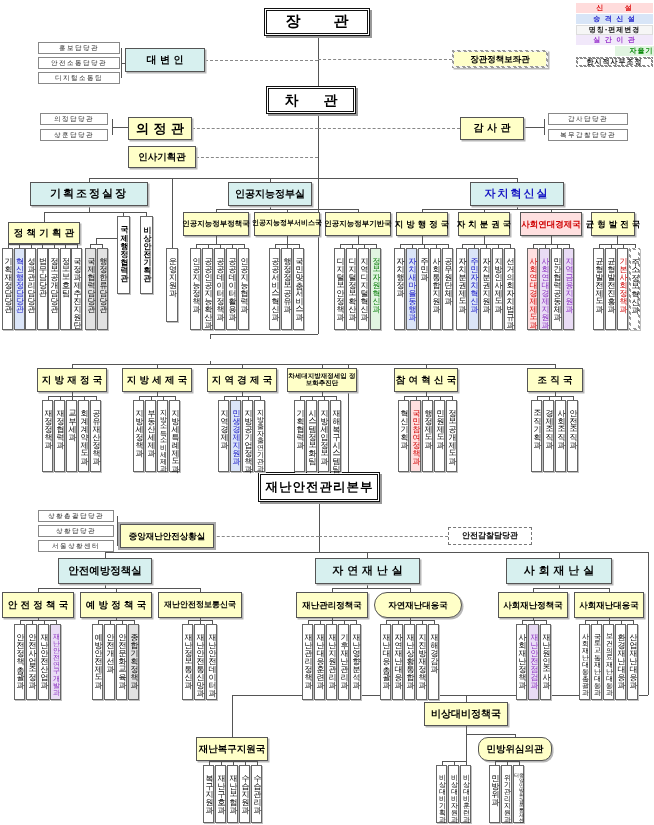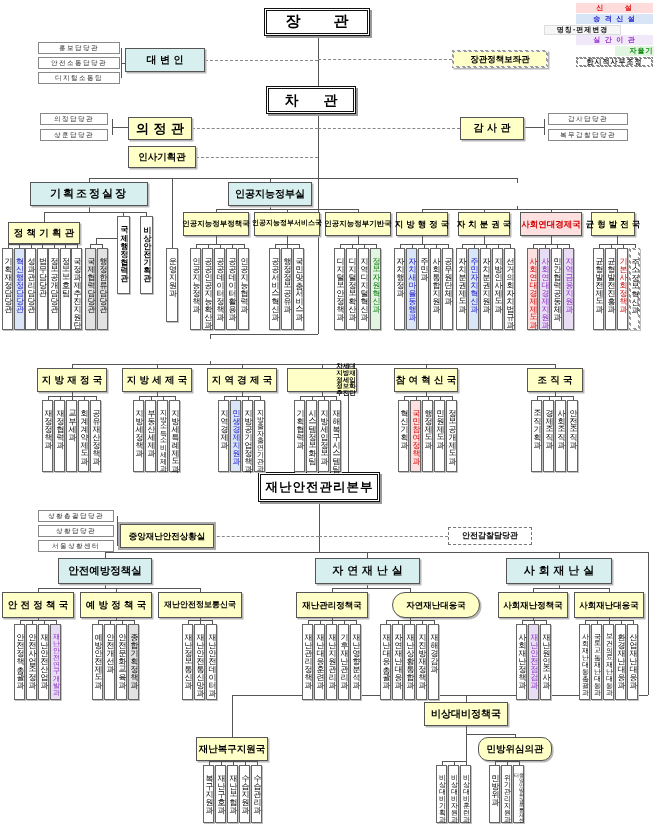--- a/index.html
+++ b/index.html
@@ -124,21 +124,21 @@
     <div class="line lh" style="left: 112px; top: 127px; width: 16px; height: 0px;"></div>
     <div class="line lv" style="left: 544px; top: 119px; width: 0px; height: 16px;"></div>
     <div class="line lh" style="left: 524px; top: 127px; width: 20px; height: 0px;"></div>
     <div class="line lv" style="left: 117px; top: 516px; width: 0px; height: 30px;"></div>
     <div class="line lh" style="left: 117px; top: 531px; width: 3px; height: 0px;"></div>
     <div class="box dbl" style="left: 264px; top: 8px; width: 106px; height: 28px; font-size: 15px; letter-spacing: 14px; padding-left: 14px;">장    관</div>
     <div class="box dbl" style="left: 266px; top: 86px; width: 90px; height: 28px; font-size: 14px; letter-spacing: 10px; padding-left: 10px;">차  관</div>
     <div class="box dbl" style="left: 258px; top: 472px; width: 122px; height: 30px; font-size: 12.5px; letter-spacing: 1px; padding-left: 1px;">재난안전관리본부</div>
     <div class="lg lg-red" style="left: 576px; top: 3px;">신      설</div>
     <div class="lg lg-blue" style="left: 576px; top: 13.8px;">승 격 신 설</div>
-    <div class="lg lg-black" style="left: 544px; top: 24.6px; text-align: right;">명칭·편제변경</div>
+    <div class="lg lg-black" style="left: 576px; top: 24.6px; text-align: right;">명칭·편제변경</div>
     <div class="lg lg-purple" style="left: 576px; top: 35.4px;">실 간 이 관</div>
     <div class="lg lg-green" style="left: 576px; top: 46.2px; margin-left: 39px;">자율기구신설</div>
     <div class="lg lg-hatch" style="left: 576px; top: 57px;">한시적사무조정</div>
     <div class="box cyan" style="left: 125px; top: 48px; width: 80px; height: 24px; font-size: 10px;">대  변  인</div>
     <div class="sbox" style="left: 38px; top: 42px; width: 82px; height: 12px;">홍보담당관</div>
     <div class="sbox" style="left: 38px; top: 57px; width: 82px; height: 12px;">안전소통담당관</div>
     <div class="sbox" style="left: 38px; top: 72px; width: 82px; height: 12px;">디지털소통팀</div>
     <div class="box yellow hatchb" style="left: 452px; top: 50px; width: 96px; height: 18px; font-size: 8.5px;">장관정책보좌관</div>
     <div class="box yellow" style="left: 128px; top: 117px; width: 64px; height: 23px; font-size: 13px;">의  정  관</div>
     <div class="sbox" style="left: 40px; top: 113px; width: 68px; height: 12px;">의정담당관</div>
@@ -147,20 +147,21 @@
     <div class="sbox" style="left: 548px; top: 113px; width: 80px; height: 12px;">감사담당관</div>
     <div class="sbox" style="left: 548px; top: 129px; width: 80px; height: 12px;">복무감찰담당관</div>
     <div class="box yellow" style="left: 128px; top: 146px; width: 68px; height: 22px; font-size: 9.5px;">인사기획관</div>
     <div class="box yellow strongb" style="left: 120px; top: 524px; width: 94px; height: 24px; font-size: 8.5px;">중앙재난안전상황실</div>
     <div class="sbox" style="left: 38px; top: 510px; width: 76px; height: 12px;">상황총괄담당관</div>
     <div class="sbox" style="left: 38px; top: 525px; width: 76px; height: 12px;">상황담당관</div>
     <div class="sbox" style="left: 38px; top: 540px; width: 76px; height: 12px;">서울상황센터</div>
     <div class="box dashedb" style="left: 448px; top: 527px; width: 84px; height: 18px; font-size: 8px;">안전감찰담당관</div>
     <div class="box cyan" style="left: 30px; top: 182px; width: 118px; height: 24px; font-size: 11px; letter-spacing: 2px;">기획조정실장</div>
     <div class="box cyan" style="left: 228px; top: 182px; width: 84px; height: 24px; font-size: 10px; letter-spacing: 0px;">인공지능정부실</div>
+    <div class="box cyan" style="left: 470px; top: 182px; width: 94px; height: 24px; font-size: 11px; letter-spacing: 2px; color: rgb(21, 21, 196);">자치혁신실</div>
     <div class="box cyan" style="left: 58px; top: 558px; width: 94px; height: 26px; font-size: 10.5px; letter-spacing: 0px;">안전예방정책실</div>
     <div class="box cyan" style="left: 315px; top: 558px; width: 105px; height: 26px; font-size: 11px; letter-spacing: 0px;">자 연 재 난 실</div>
     <div class="box cyan" style="left: 506px; top: 558px; width: 106px; height: 26px; font-size: 11px; letter-spacing: 0px;">사 회 재 난 실</div>
     <div class="box yellow " style="left: 8px; top: 222px; width: 72px; height: 22px; font-size: 9.5px; font-weight: bold;">정 책 기 획 관</div>
     <div class="vcol" style="left: 2px; top: 248px; width: 11px; height: 82px; font-size: 8px;">기획재정담당관</div>
     <div class="vcol c-blue" style="left: 13.5px; top: 248px; width: 11px; height: 82px; font-size: 8px;">혁신행정담당관</div>
     <div class="vcol" style="left: 25px; top: 248px; width: 11px; height: 82px; font-size: 8px;">성과관리담당관</div>
     <div class="vcol" style="left: 36.5px; top: 248px; width: 11px; height: 82px; font-size: 8px;">법무담당관</div>
     <div class="vcol" style="left: 48px; top: 248px; width: 11px; height: 82px; font-size: 8px;">정보공개담당관</div>
     <div class="vcol" style="left: 59.5px; top: 248px; width: 11px; height: 82px; font-size: 8px;">정보보호팀</div>
@@ -288,21 +289,21 @@
     <div class="vcol" style="left: 218px; top: 400px; width: 11px; height: 72px; font-size: 8px;">지역경제과</div>
     <div class="vcol c-blue" style="left: 230px; top: 400px; width: 11px; height: 72px; font-size: 8px;">민생경제지원과</div>
     <div class="vcol" style="left: 242px; top: 400px; width: 11px; height: 72px; font-size: 8px;">지방공기업정책과</div>
     <div class="vcol" style="left: 254px; top: 400px; width: 11px; height: 72px; font-size: 7px;">지방출자출연기관과</div>
     <div class="line lh" style="left: 223.5px; top: 396px; width: 36px; height: 0px;"></div>
     <div class="line lv" style="left: 223.5px; top: 396px; width: 0px; height: 4px;"></div>
     <div class="line lv" style="left: 235.5px; top: 396px; width: 0px; height: 4px;"></div>
     <div class="line lv" style="left: 247.5px; top: 396px; width: 0px; height: 4px;"></div>
     <div class="line lv" style="left: 259.5px; top: 396px; width: 0px; height: 4px;"></div>
     <div class="line lv" style="left: 242px; top: 392px; width: 0px; height: 4px;"></div>
-    <div class="box yellow wrap" style="left: 287px; top: 368px; width: 70px; height: 24px; font-size: 6.5px; font-weight: bold; padding-left: 48px;">차세대지방재정세입 정보화추진단</div>
+    <div class="box yellow wrap" style="left: 287px; top: 368px; width: 70px; height: 24px; font-size: 6.5px; font-weight: bold;">차세대지방재정세입 정보화추진단</div>
     <div class="vcol" style="left: 294px; top: 400px; width: 11px; height: 72px; font-size: 8px;">기획협력과</div>
     <div class="vcol" style="left: 306px; top: 400px; width: 11px; height: 72px; font-size: 8px;">시스템정보화팀</div>
     <div class="vcol" style="left: 318px; top: 400px; width: 11px; height: 72px; font-size: 8px;">지방세입정보과</div>
     <div class="vcol" style="left: 330px; top: 400px; width: 11px; height: 72px; font-size: 8px;">재해복구시스템팀</div>
     <div class="line lh" style="left: 299.5px; top: 396px; width: 36px; height: 0px;"></div>
     <div class="line lv" style="left: 299.5px; top: 396px; width: 0px; height: 4px;"></div>
     <div class="line lv" style="left: 311.5px; top: 396px; width: 0px; height: 4px;"></div>
     <div class="line lv" style="left: 323.5px; top: 396px; width: 0px; height: 4px;"></div>
     <div class="line lv" style="left: 335.5px; top: 396px; width: 0px; height: 4px;"></div>
     <div class="line lv" style="left: 322px; top: 392px; width: 0px; height: 4px;"></div>
@@ -367,21 +368,21 @@
     <div class="vcol" style="left: 326px; top: 624px; width: 11px; height: 76px; font-size: 8px;">재난지원관리과</div>
     <div class="vcol" style="left: 338px; top: 624px; width: 11px; height: 76px; font-size: 8px;">기후재난관리과</div>
     <div class="vcol" style="left: 350px; top: 624px; width: 11px; height: 76px; font-size: 8px;">재난영향분석과</div>
     <div class="line lh" style="left: 307.5px; top: 620px; width: 48px; height: 0px;"></div>
     <div class="line lv" style="left: 307.5px; top: 620px; width: 0px; height: 4px;"></div>
     <div class="line lv" style="left: 319.5px; top: 620px; width: 0px; height: 4px;"></div>
     <div class="line lv" style="left: 331.5px; top: 620px; width: 0px; height: 4px;"></div>
     <div class="line lv" style="left: 343.5px; top: 620px; width: 0px; height: 4px;"></div>
     <div class="line lv" style="left: 355.5px; top: 620px; width: 0px; height: 4px;"></div>
     <div class="line lv" style="left: 332px; top: 618px; width: 0px; height: 2px;"></div>
-    <div class="box yellow " style="left: 392px; top: 592px; width: 88px; height: 26px; font-size: 8.5px; font-weight: bold; border-radius: 13px;">자연재난대응국</div>
+    <div class="box yellow " style="left: 374px; top: 592px; width: 88px; height: 26px; font-size: 8.5px; font-weight: bold; border-radius: 13px;">자연재난대응국</div>
     <div class="vcol" style="left: 380px; top: 624px; width: 11px; height: 76px; font-size: 8px;">재난대응총괄과</div>
     <div class="vcol" style="left: 392px; top: 624px; width: 11px; height: 76px; font-size: 8px;">자연재난대응과</div>
     <div class="vcol" style="left: 404px; top: 624px; width: 11px; height: 76px; font-size: 8px;">재난상황통합과</div>
     <div class="vcol" style="left: 416px; top: 624px; width: 11px; height: 76px; font-size: 8px;">지진방재정책과</div>
     <div class="vcol" style="left: 428px; top: 624px; width: 11px; height: 76px; font-size: 8px;">재해경감과</div>
     <div class="line lh" style="left: 385.5px; top: 620px; width: 48px; height: 0px;"></div>
     <div class="line lv" style="left: 385.5px; top: 620px; width: 0px; height: 4px;"></div>
     <div class="line lv" style="left: 397.5px; top: 620px; width: 0px; height: 4px;"></div>
     <div class="line lv" style="left: 409.5px; top: 620px; width: 0px; height: 4px;"></div>
     <div class="line lv" style="left: 421.5px; top: 620px; width: 0px; height: 4px;"></div>

